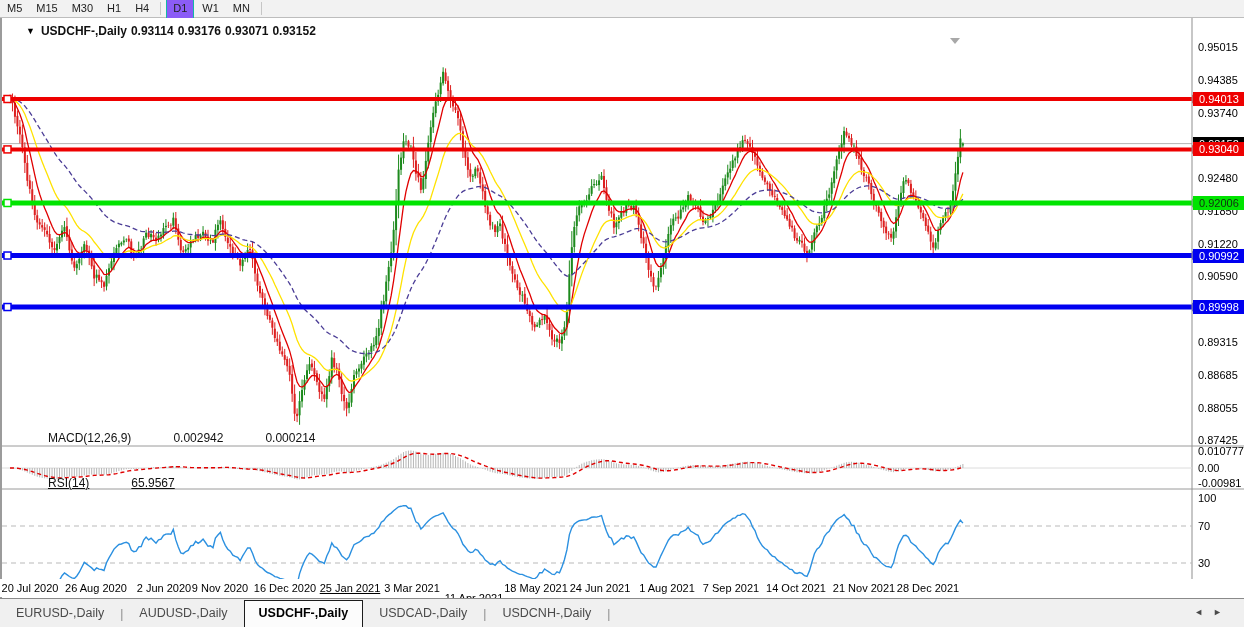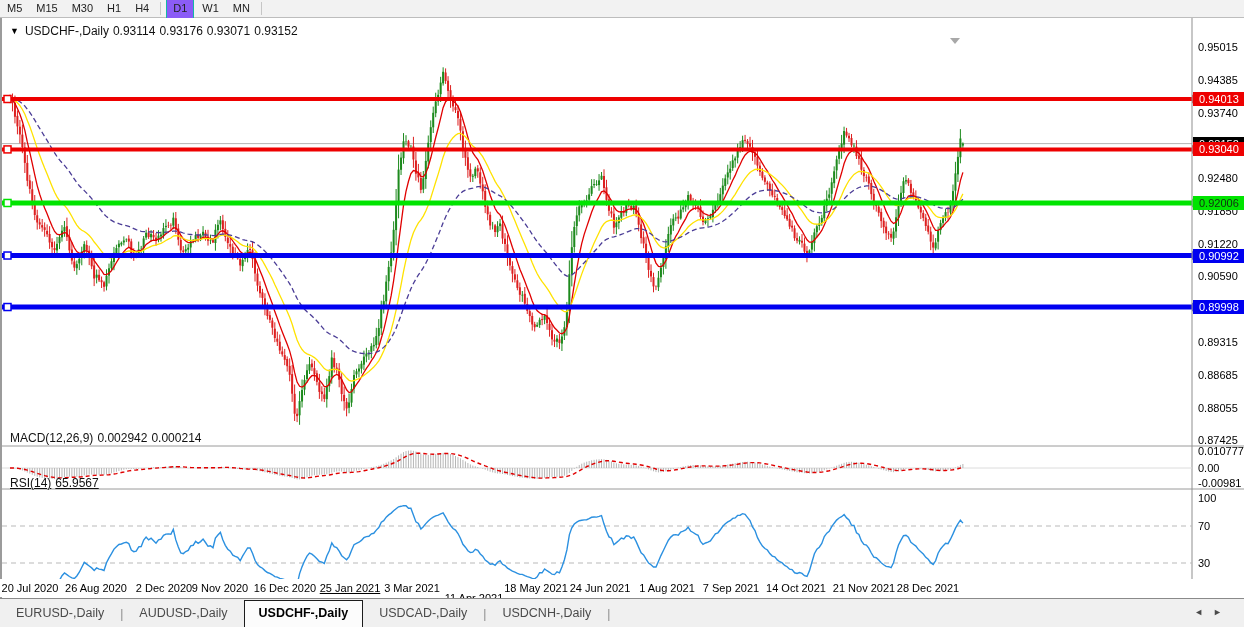--- a/index.html
+++ b/index.html
@@ -7,26 +7,26 @@
   
   #toolbar{position:absolute;left:0;top:0;width:1244px;height:17px;background:#f2f2f2;
            border-bottom:1px solid #bdbdbd;display:flex;align-items:center;}
   .tfbtn{font-size:11px;color:#222;padding:8px 6px;margin:0 1px;height:15px;line-height:15px;cursor:default;}
   .tfbtn.active{background:#8b5cf6;border:1px solid #14b8a6;line-height:13px;height:13px;}
   .tbsep{width:1px;height:13px;background:#c6c6c6;margin:0 4px;}
   
   #chartwin{position:absolute;left:0;top:18px;width:1244px;height:580px;background:#fff;border-left:2px solid #9b9b9b;}
   #plot{position:absolute;left:0;top:0;}
   
-  #title{position:absolute;left:8px;top:6px;font-size:12px;font-weight:400;color:#111;white-space:nowrap;}
+  #title{position:absolute;left:24px;top:6px;font-size:12px;font-weight:700;color:#111;white-space:nowrap;}
   #title .tri{display:inline-block;font-size:9px;vertical-align:1px;margin-right:6px;color:#000;}
   #title span{margin-right:4px;}
   
   .indlabel{position:absolute;left:8px;font-size:12px;color:#111;white-space:nowrap;}
-  .indlabel span{margin-right:4px;}
+  .indlabel span{margin-right:4px;margin-left:38px;}
   
   .ytick{position:absolute;left:1196px;width:48px;font-size:11px;color:#000;height:14px;line-height:14px;}
   .pricebox{position:absolute;left:1191px;width:53px;height:14px;line-height:14px;font-size:11px;
             padding-left:6px;box-sizing:border-box;}
   .datelbl{position:absolute;top:0;font-size:11px;color:#000;white-space:nowrap;transform:translateX(-50%);}
   #datestrip{position:absolute;left:0;top:579px;width:1244px;height:18px;background:#fff;}
   
   #tabbar{position:absolute;left:0;top:598px;width:1244px;height:29px;background:#f0f0f0;
           border-top:1px solid #8a8a8a;display:flex;align-items:flex-end;}
   .tab{font-size:12.5px;color:#4a4a4a;padding:5px 16px 8px 16px;white-space:nowrap;cursor:default;}
@@ -1279,21 +1279,21 @@
         <div class="ytick" style="top: 473.25px;">100</div>
         <div class="ytick" style="top: 501px;">70</div>
         <div class="ytick" style="top: 538px;">30</div>
         <div class="ytick" style="top: 565.75px;">0</div>
       </div>
   </div>
 
   <div id="datestrip">
       <div class="datelbl" style="left: 30px; top: 3px;">20 Jul 2020</div>
       <div class="datelbl" style="left: 96px; top: 3px;">26 Aug 2020</div>
-      <div class="datelbl" style="left: 164px; top: 3px;">2 Dec 2020</div>
+      <div class="datelbl" style="left: 164px; top: 3px;">2 Jun 2020</div>
       <div class="datelbl" style="left: 220px; top: 3px;">9 Nov 2020</div>
       <div class="datelbl" style="left: 285px; top: 3px;">16 Dec 2020</div>
       <div class="datelbl" style="left: 350px; top: 3px; text-decoration: underline;">25 Jan 2021</div>
       <div class="datelbl" style="left: 412px; top: 3px;">3 Mar 2021</div>
       <div class="datelbl" style="left: 474px; top: 13px;">11 Apr 2021</div>
       <div class="datelbl" style="left: 536px; top: 3px;">18 May 2021</div>
       <div class="datelbl" style="left: 600px; top: 3px;">24 Jun 2021</div>
       <div class="datelbl" style="left: 667px; top: 3px;">1 Aug 2021</div>
       <div class="datelbl" style="left: 731px; top: 3px;">7 Sep 2021</div>
       <div class="datelbl" style="left: 796px; top: 3px;">14 Oct 2021</div>

